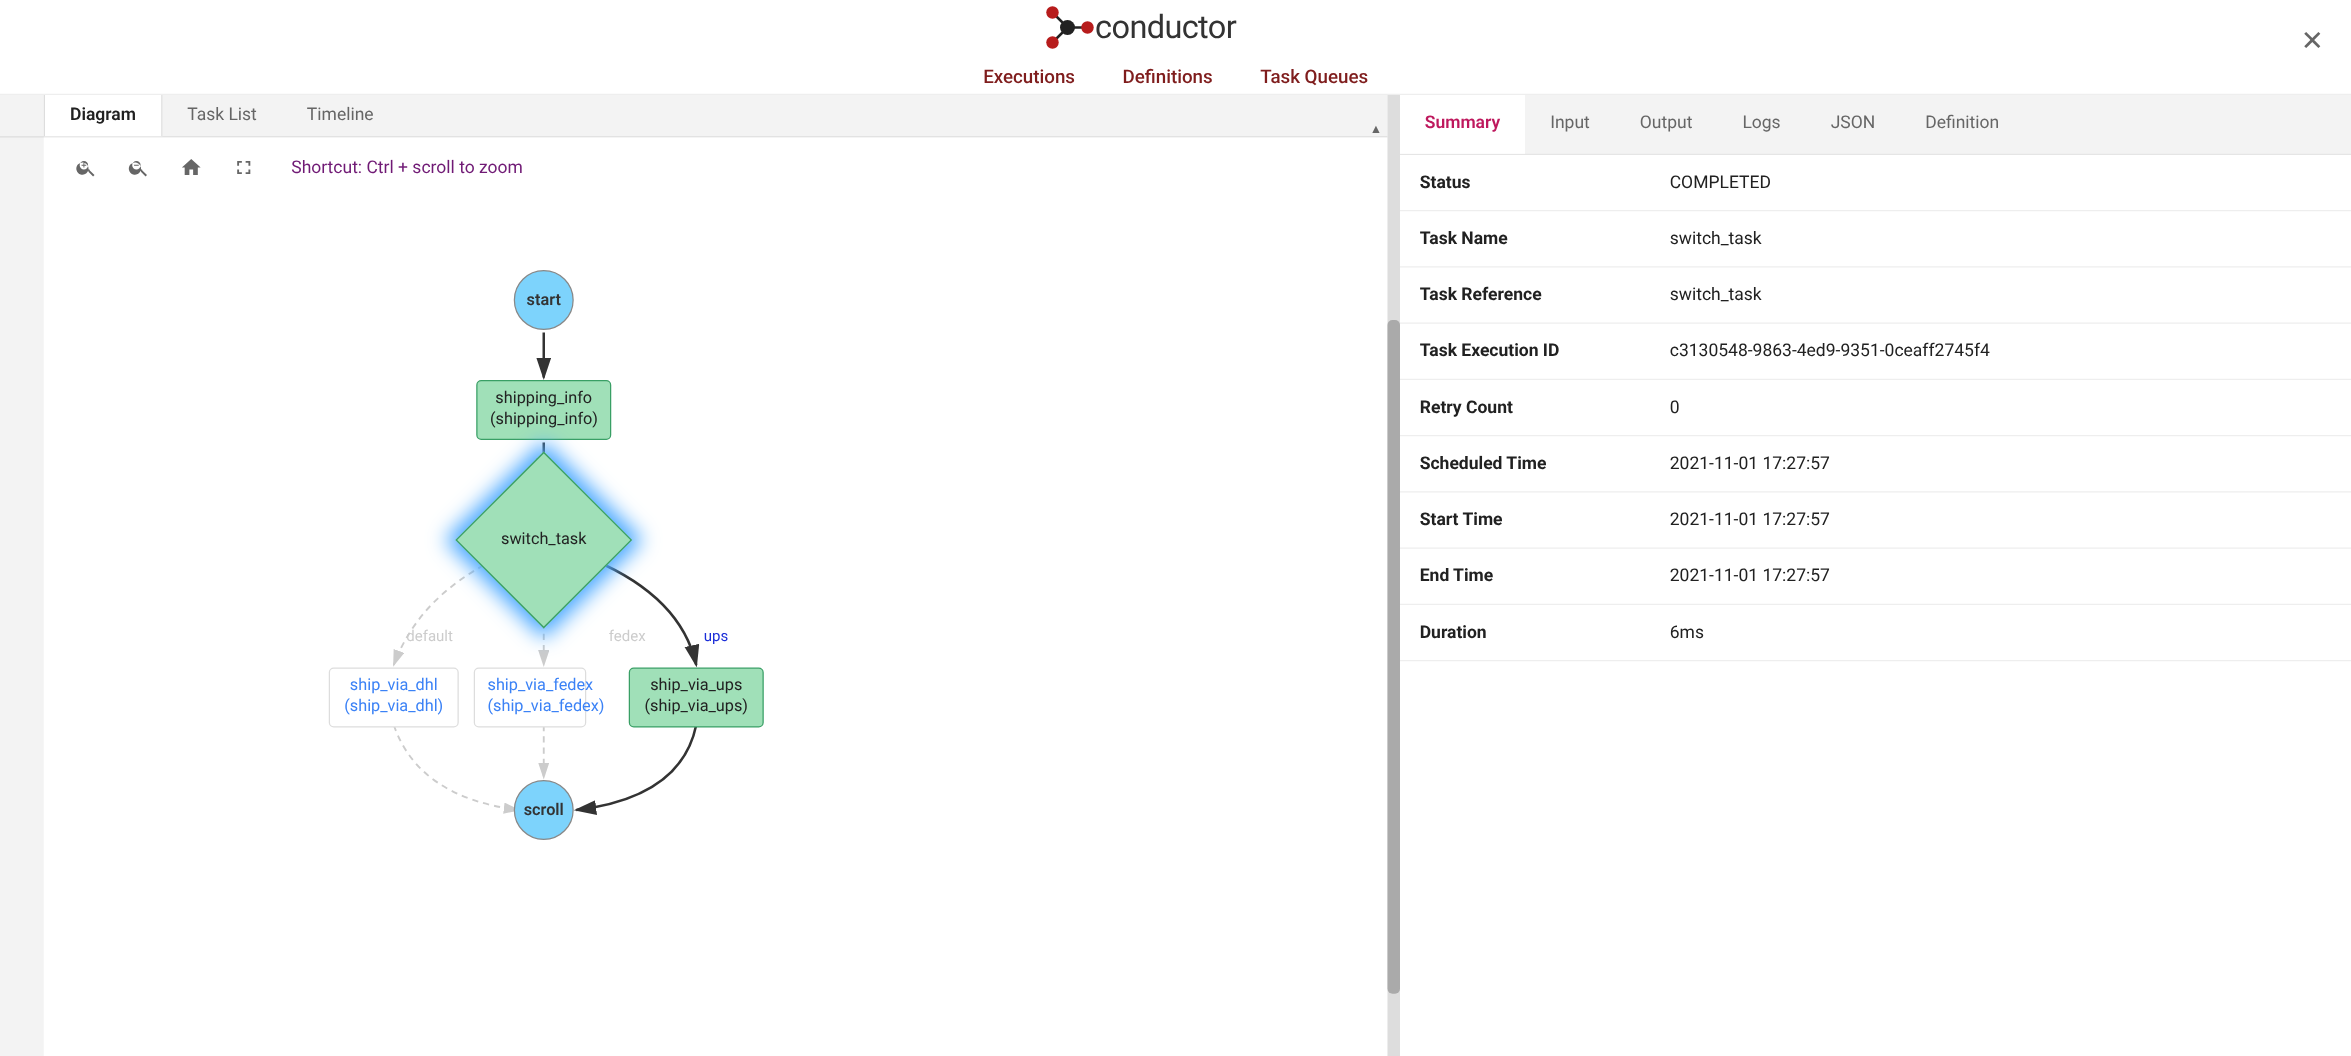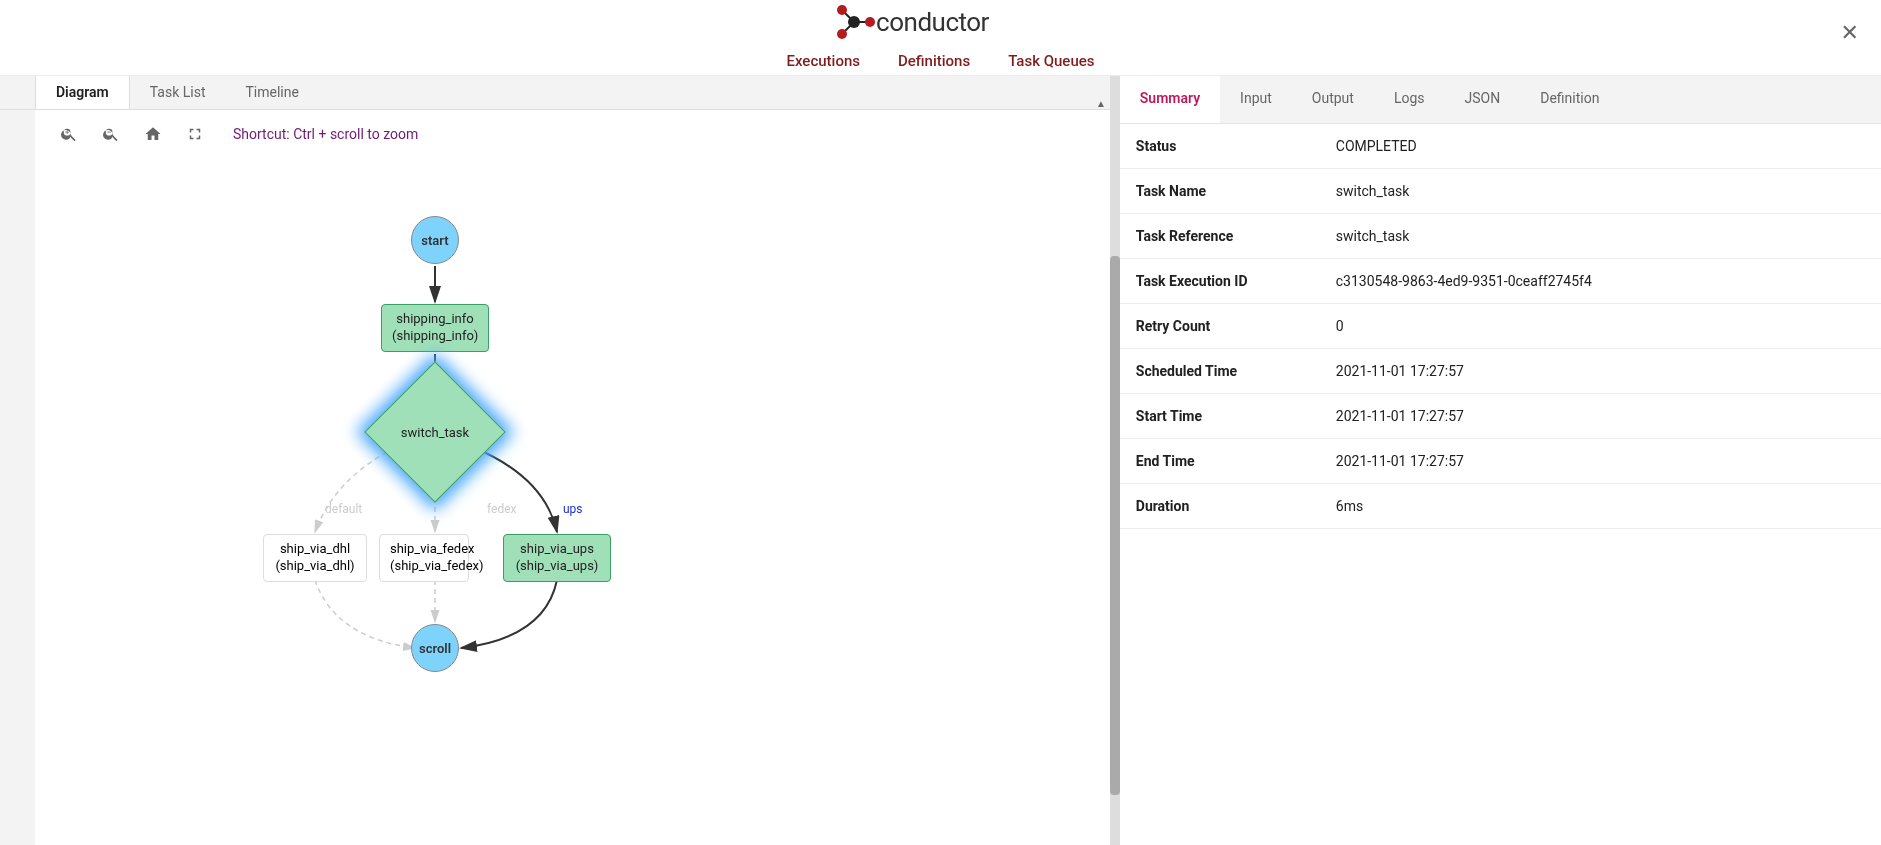--- a/index.html
+++ b/index.html
@@ -43,21 +43,21 @@
 .right-tab { padding: 14px 20px; font-size: 14px; color: #666; cursor: pointer; }
 .right-tab.active { background: #fff; color: #be185d; font-weight: 600; }
 .info-table { width: 100%; border-collapse: collapse; }
 .info-table tr { border-bottom: 1px solid #eee; }
 .info-table td { padding: 14px 16px; font-size: 14px; }
 .info-table td.label { font-weight: 700; width: 200px; }
 
 
 .node-start, .node-final { position: absolute; width: 48px; height: 48px; border-radius: 50%; border: 1.5px solid #888; background: #7dd3fc; display: flex; align-items: center; justify-content: center; font-size: 13px; font-weight: 600; color: #333; }
 .node-box { position: absolute; border: 1px solid #399f65; background: #a0e0b8; border-radius: 4px; padding: 6px 10px; text-align: center; font-size: 13px; line-height: 1.3; color: #222; }
-.node-box.ghost { border-color: #ddd; background: #fff; color: #000000; }
+.node-box.ghost { border-color: #ddd; background: #fff; color: #3b82f6; }
 .node-diamond { position: absolute; width: 100px; height: 100px; }
 .node-diamond .d-shape { width: 100%; height: 100%; background: #a0e0b8; border: 1px solid #399f65; transform: rotate(45deg); box-shadow: 0 0 16px 6px #4aa8ff; }
 .node-diamond .d-label { position: absolute; top: 50%; left: 50%; transform: translate(-50%, -50%); font-size: 13px; color: #222; white-space: nowrap; }
 
 .edge-label { position: absolute; font-size: 12px; }
 .edge-label.sel { color: #1a2dd8; }
 .edge-label.ghost { color: #ccc; }
 
 
 svg.edges { position: absolute; top: 0; left: 0; width: 100%; height: 100%; pointer-events: none; }

